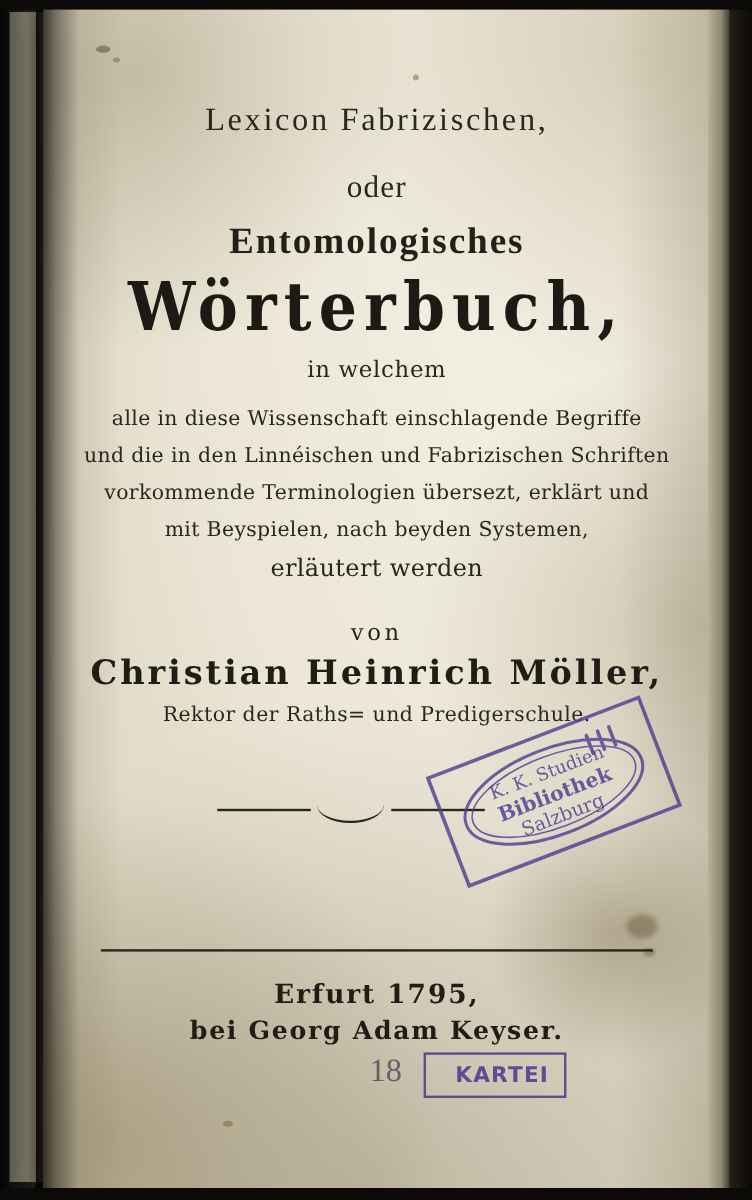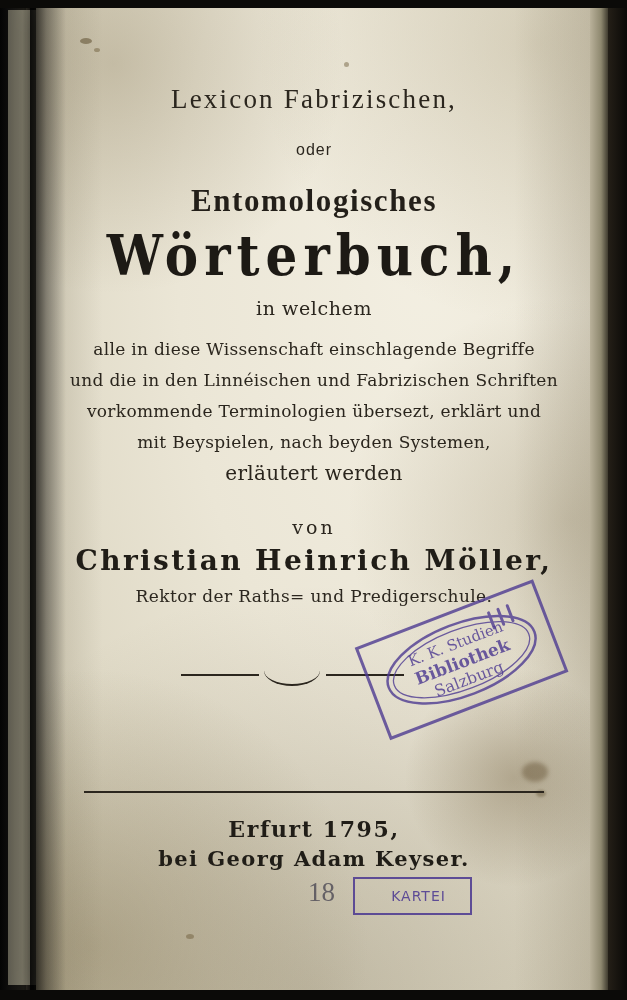--- a/index.html
+++ b/index.html
@@ -105,22 +105,22 @@
   }
   .t-lexicon {
     top: 80px;
     font-family: "Liberation Serif", serif;
     font-size: 27px;
     letter-spacing: 2.2px;
     color: #2b261e;
   }
   .t-oder {
     top: 137px;
-    font-family: Liberation Sans, sans-serif;
-    font-size: 16px;
+    font-family: Liberation Serif, serif;
+    font-size: 26px;
     letter-spacing: 1px;
     color: #2b261e;
   }
   .t-entomologisches {
     top: 179px;
     font-family: Liberation Serif, serif;
     font-size: 31px;
     font-weight: 700;
     letter-spacing: 1.6px;
     color: #231f19;
@@ -250,22 +250,22 @@
     height: 34px;
     border: 2px solid #4e3b92;
     z-index: 4;
     display: flex;
     align-items: center;
     justify-content: center;
     opacity: .88;
   }
   #kartei-stamp span {
     font-family: "DejaVu Sans", sans-serif;
-    font-size: 14px;
-    font-weight: 400;
+    font-size: 18px;
+    font-weight: 700;
     letter-spacing: 1px;
     color: #4e3b92;
     margin-left: 12px;
   }
   #pencil-number {
     position: absolute;
     left: 272px;
     top: 873px;
     z-index: 4;
     font-family: "Liberation Serif", serif;

